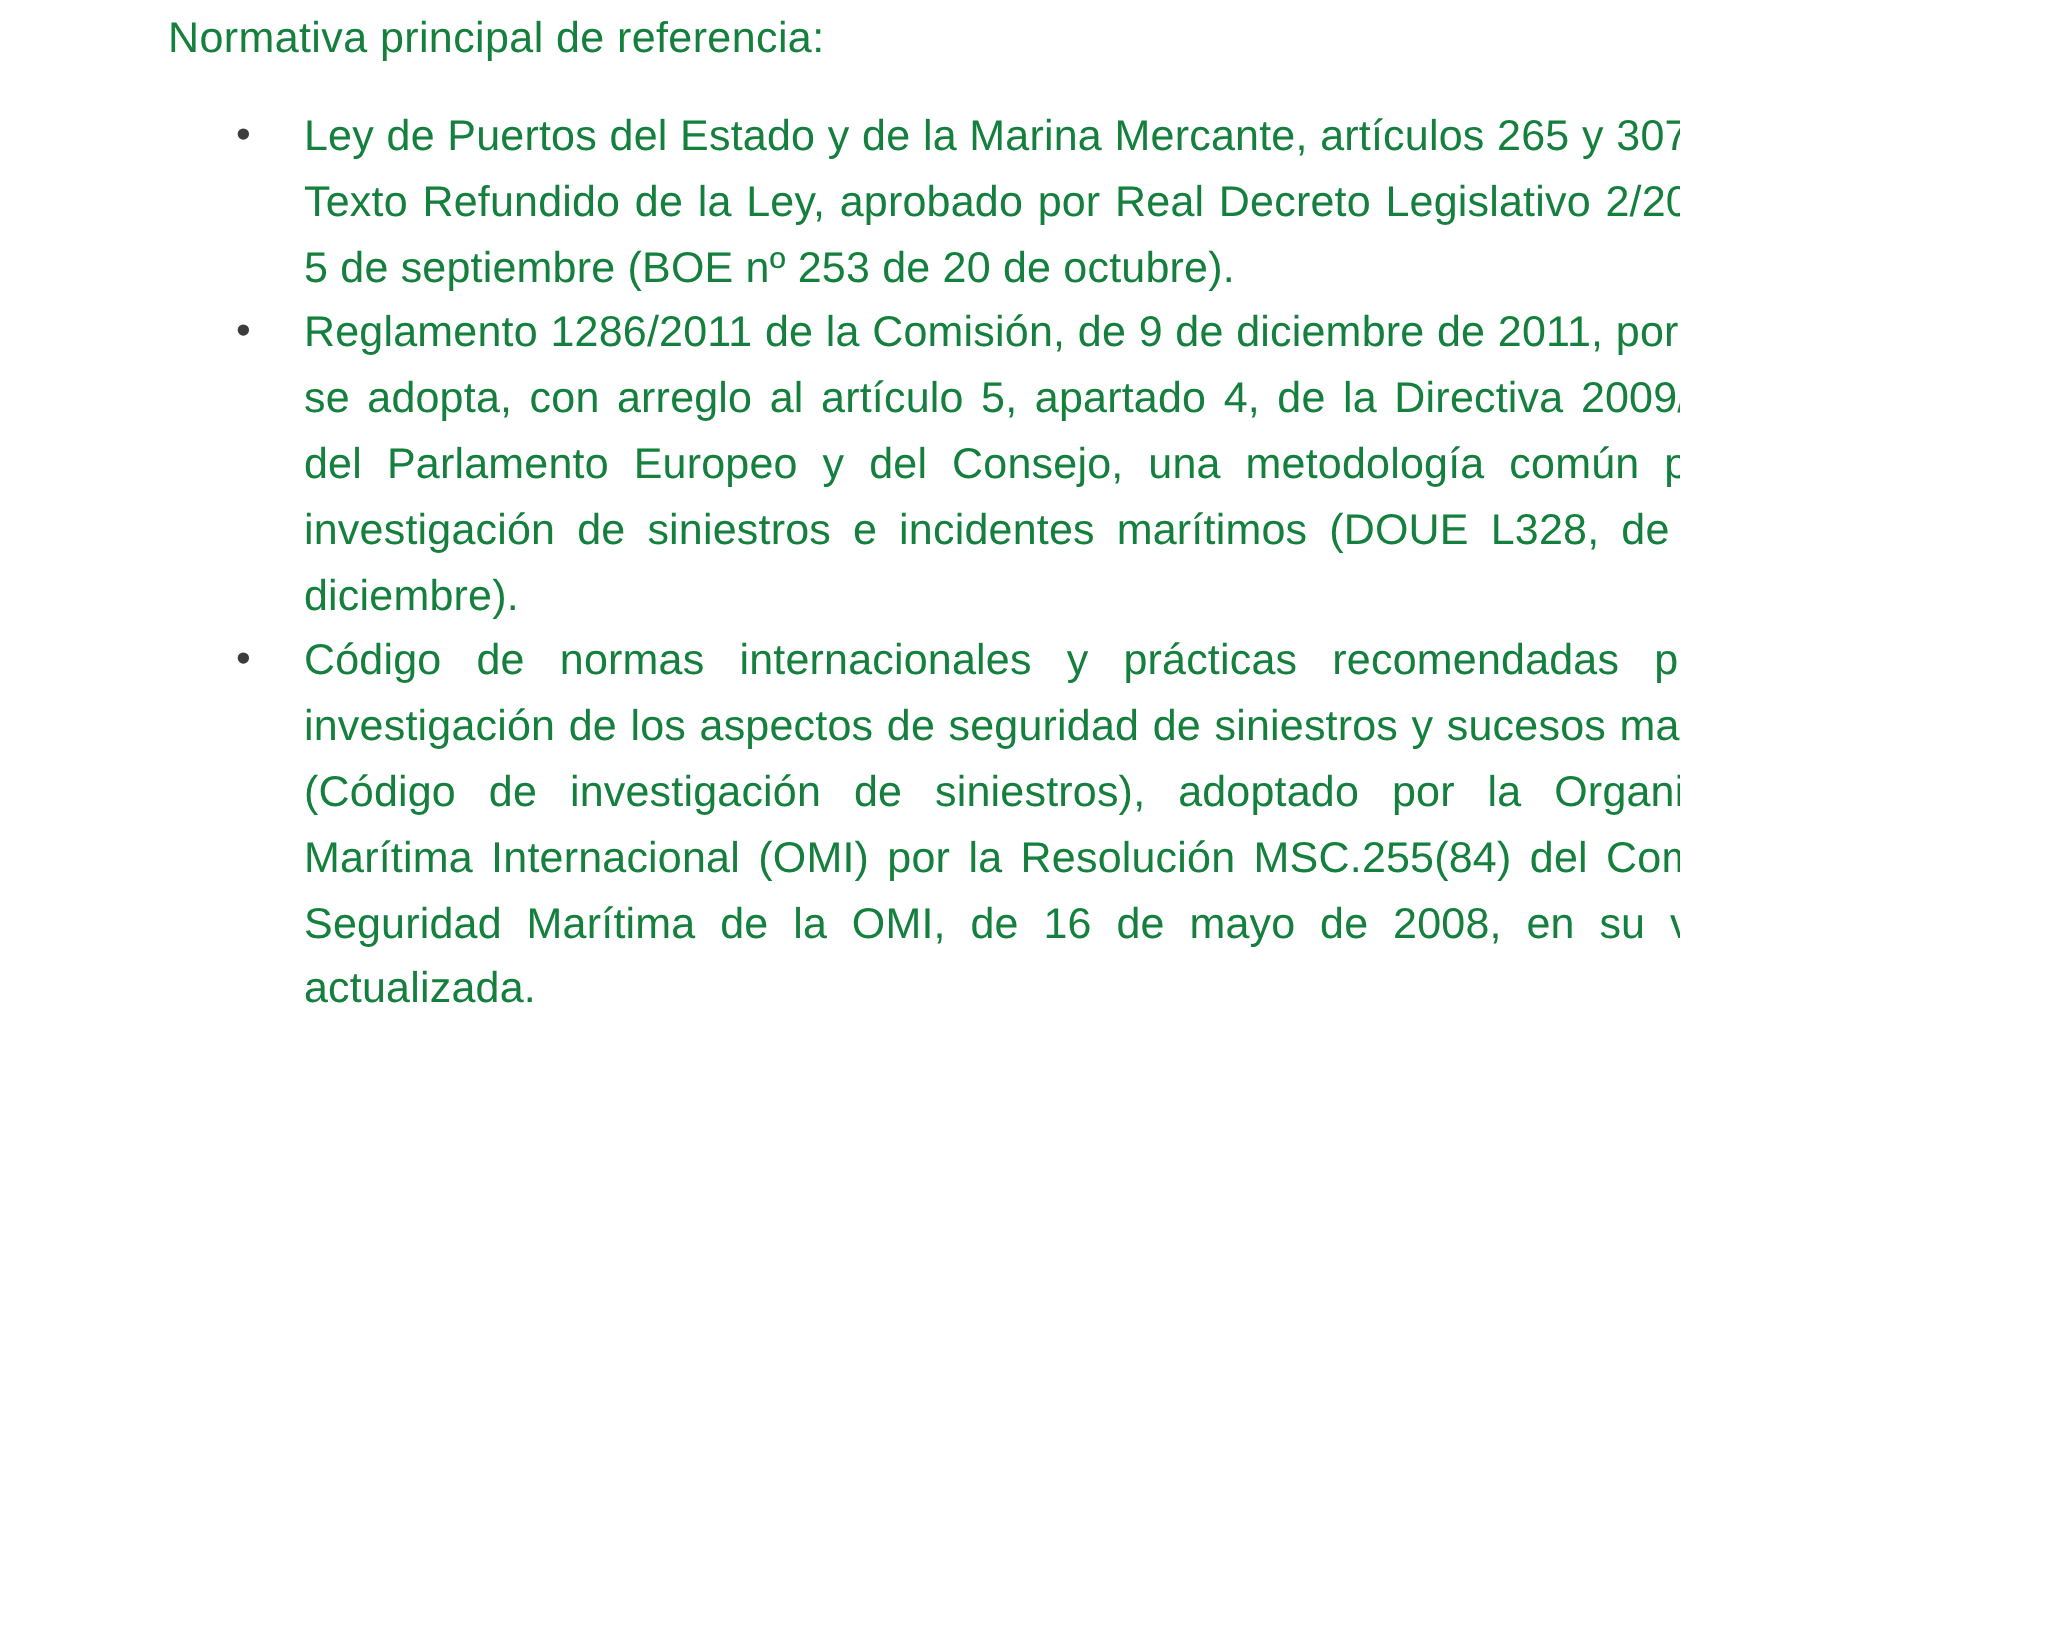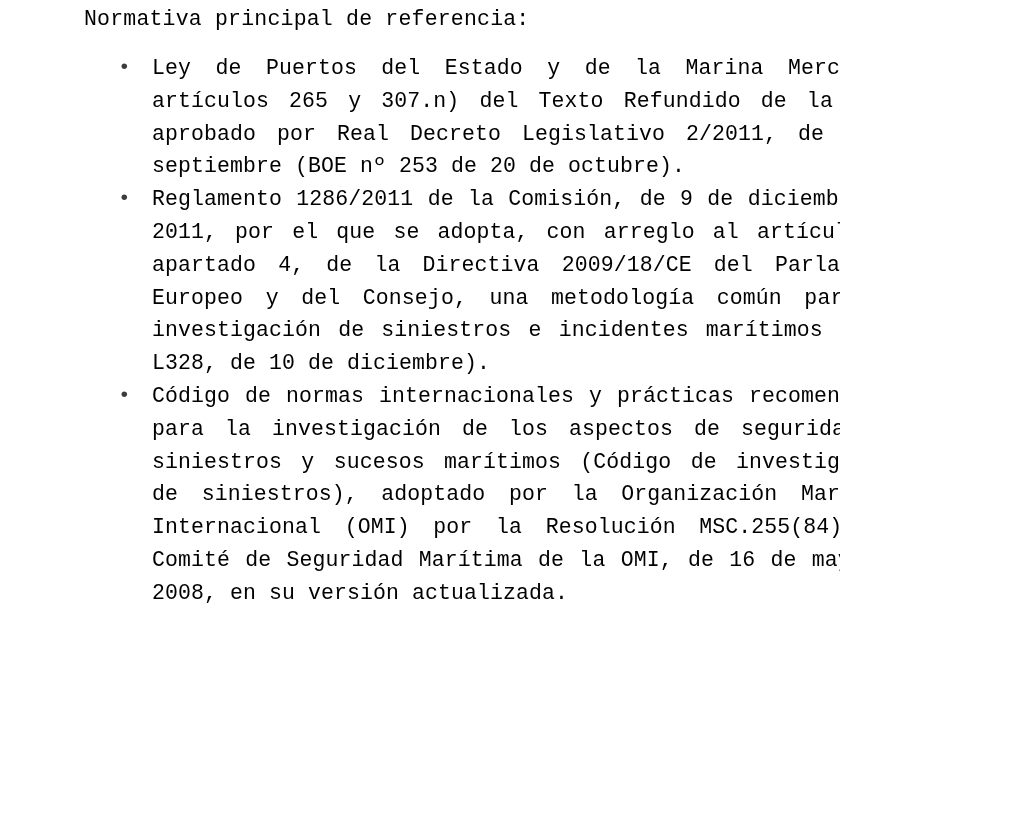--- a/index.html
+++ b/index.html
@@ -6,22 +6,22 @@
   html, body {
     margin: 0;
     padding: 0;
     background: #ffffff;
   }
   .page {
     position: relative;
     width: 840px;
     height: 818px;
     background: #ffffff;
-    font-family: Liberation Mono, monospace;
-    color: #000000;
+    font-family: Liberation Sans, sans-serif;
+    color: #15803d;
     overflow: hidden;
   }
   .heading {
     position: absolute;
     left: 84px;
     top: 4px;
     margin: 0;
     font-size: 21.5px;
     font-weight: 400;
     line-height: 30px;

